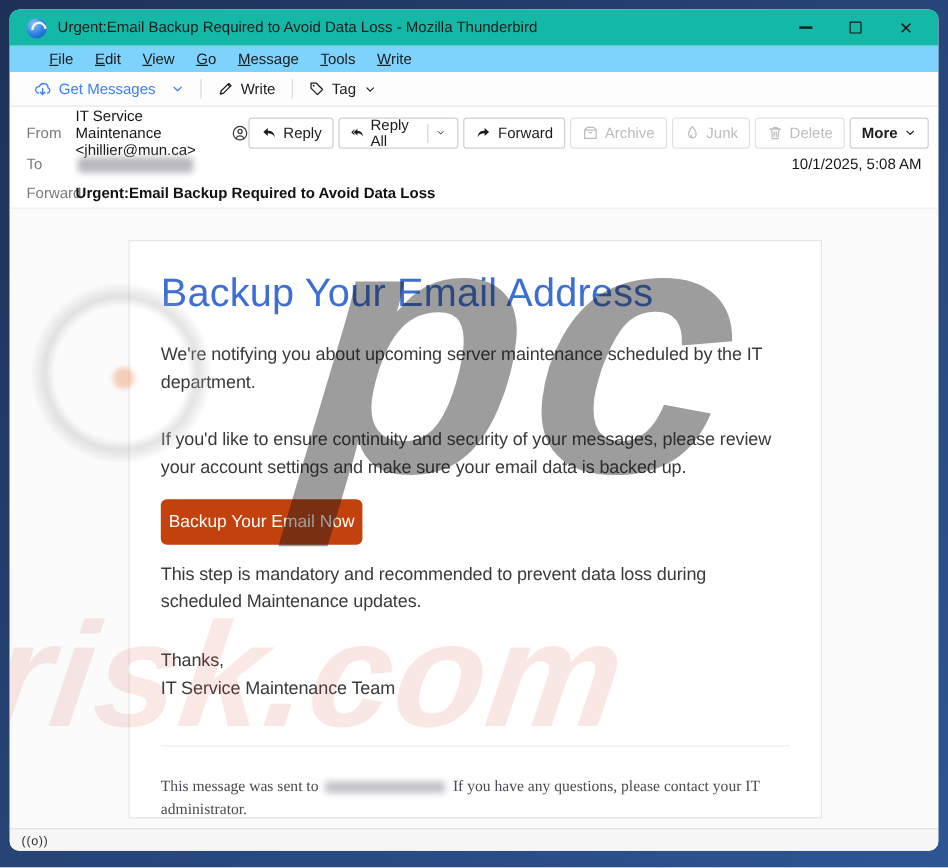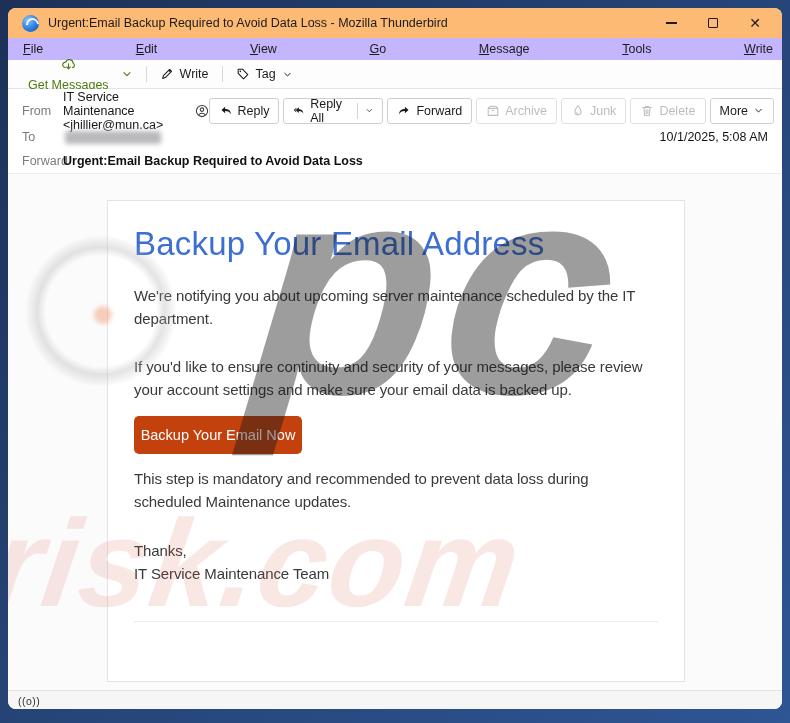--- a/index.html
+++ b/index.html
@@ -3,45 +3,45 @@
 <meta charset="utf-8">
 <style>
   * { margin:0; padding:0; box-sizing:border-box; }
   html,body { width:790px; height:723px; font-family:"Liberation Sans", sans-serif; }
   .frame { position:relative; width:790px; height:723px;
            background:linear-gradient(135deg,#1d3157 0%,#254374 45%,#2e5594 100%); overflow:hidden; }
   .window { position:absolute; left:8px; top:8px; width:774px; height:701px;
             background:#ffffff; border-radius:8px; overflow:hidden; }
 
   
-  .titlebar { position:relative; height:30px; display:flex; align-items:center; padding-left:14px; background:#fdba74; }
+  .titlebar { position:relative; height:30px; display:flex; align-items:center; padding-left:14px; background:#14b8a6; }
   .tb-logo { width:17px; height:17px; border-radius:50%; flex:0 0 auto;
              background:radial-gradient(circle at 35% 30%, #8ec4f2 0%, #2a7de1 55%, #1257a8 100%);
              position:relative; }
   .tb-logo::after { content:""; position:absolute; left:4px; top:3px; width:9px; height:9px;
              border-radius:50%; border:2.5px solid rgba(255,255,255,.92); border-right-color:transparent;
              border-bottom-color:transparent; transform:rotate(40deg); }
   .tb-title { font-size:12.5px; color:#1b1b1b; margin-left:9px; }
   .win-controls { position:absolute; right:6px; top:0; height:30px; display:flex; align-items:center; }
   .win-btn { width:42px; height:30px; display:flex; align-items:center; justify-content:center;
              color:#1b1b1b; font-size:13px; cursor:default; }
   .min-glyph { display:block; width:11px; height:1.4px; background:#1b1b1b; }
   .max-glyph { display:block; width:10px; height:10px; border:1.4px solid #1b1b1b; border-radius:1px; }
   .close-glyph { font-size:14px; line-height:1; }
 
   
-  .menubar { height:22px; display:flex; align-items:center; padding-left:6px; background:#c4b5fd;justify-content:space-between; }
+  .menubar { height:22px; display:flex; align-items:center; padding-left:24px; background:#7dd3fc; }
   .menu-item { display:inline-block; font-size:12.5px; color:#1b1b1b; padding:2px 9px; }
   .menu-item::first-letter { text-decoration:underline; }
 
   
   .toolbar { height:29px; display:flex; align-items:center; padding-left:14px;
              background:#fdfdfd; border-bottom:1px solid #e3e3e5; }
   .tool-btn { display:flex; align-items:center; gap:6px; font-size:12.5px; color:#1b1b1b; padding:3px 6px; }
-  .tool-btn.disabled { color:#4d7c0f;flex-direction:column; }
+  .tool-btn.disabled { color:#3b82f6; }
   .tool-sep { width:1px; height:16px; background:#d8d8d8; margin:0 7px; }
   .chev { display:inline-flex; }
   svg.icon { display:block; }
 
   
   .msg-header { position:relative; height:85px; background:#fff; border-bottom:1px solid #ececee; padding:7px 8px 0 14px; }
   .hdr-row { display:flex; align-items:center; }
   .hdr-label { width:41px; font-size:12.5px; color:#7b7b7b; flex:0 0 auto; }
   .hdr-value { font-size:12.5px; color:#151515; }
   .row-from { height:29px; }
@@ -206,21 +206,21 @@
               </svg>
             <span>Junk</span>
           </span>
           <span class="hbtn disabled">
             <svg class="icon" width="14" height="14" viewBox="0 0 16 16" fill="none" stroke="currentColor" stroke-width="1.2" stroke-linecap="round" stroke-linejoin="round">
                 <path d="M3 4h10M6.2 4V2.8h3.6V4M4.6 4l.6 9.2h5.6L11.4 4M7 6.5v4.5M9 6.5v4.5"></path>
               </svg>
             <span>Delete</span>
           </span>
           <span class="hbtn">
-            <span style="font-weight:normal;">More</span>
+            <span style="font-weight:bold;">More</span>
             <svg class="icon" width="11" height="11" viewBox="0 0 16 16" fill="none" stroke="currentColor" stroke-width="1.4" stroke-linecap="round" stroke-linejoin="round">
                 <path d="M4 6.2 8 10.2l4-4"></path>
               </svg>
           </span>
         </div>
       </div>
       <div class="hdr-row row-to">
         <span class="hdr-label">To</span>
         <span class="blur-chip to-blur"></span>
         <span class="hdr-date">10/1/2025, 5:08 AM</span>
@@ -237,20 +237,23 @@
         <div class="mail-h1">Backup Your Email Address</div>
         <p class="mail-p p1">We're notifying you about upcoming server maintenance scheduled by the IT department.</p>
         <p class="mail-p p2">If you'd like to ensure continuity and security of your messages, please review your account settings and make sure your email data is backed up.</p>
         <span class="cta-btn">Backup Your Email Now</span>
         <p class="mail-p p3">This step is mandatory and recommended to prevent data loss during scheduled Maintenance updates.</p>
         <p class="mail-p signoff">
           <span>Thanks,</span><br>
           <span>IT Service Maintenance Team</span>
         </p>
         <hr class="mail-hr">
+        <p class="mail-footer">
+          <span>This message was sent to</span><span class="footer-blur"></span><span>If you have any questions, please contact your IT administrator.</span>
+        </p>
         
       </div>
 
       <div class="watermark">
         <div class="wm-ring"></div>
         <div class="wm-dot"></div>
         <div class="wm-pc">pc</div>
         <div class="wm-risk">risk.com</div>
       </div>
     </div>

